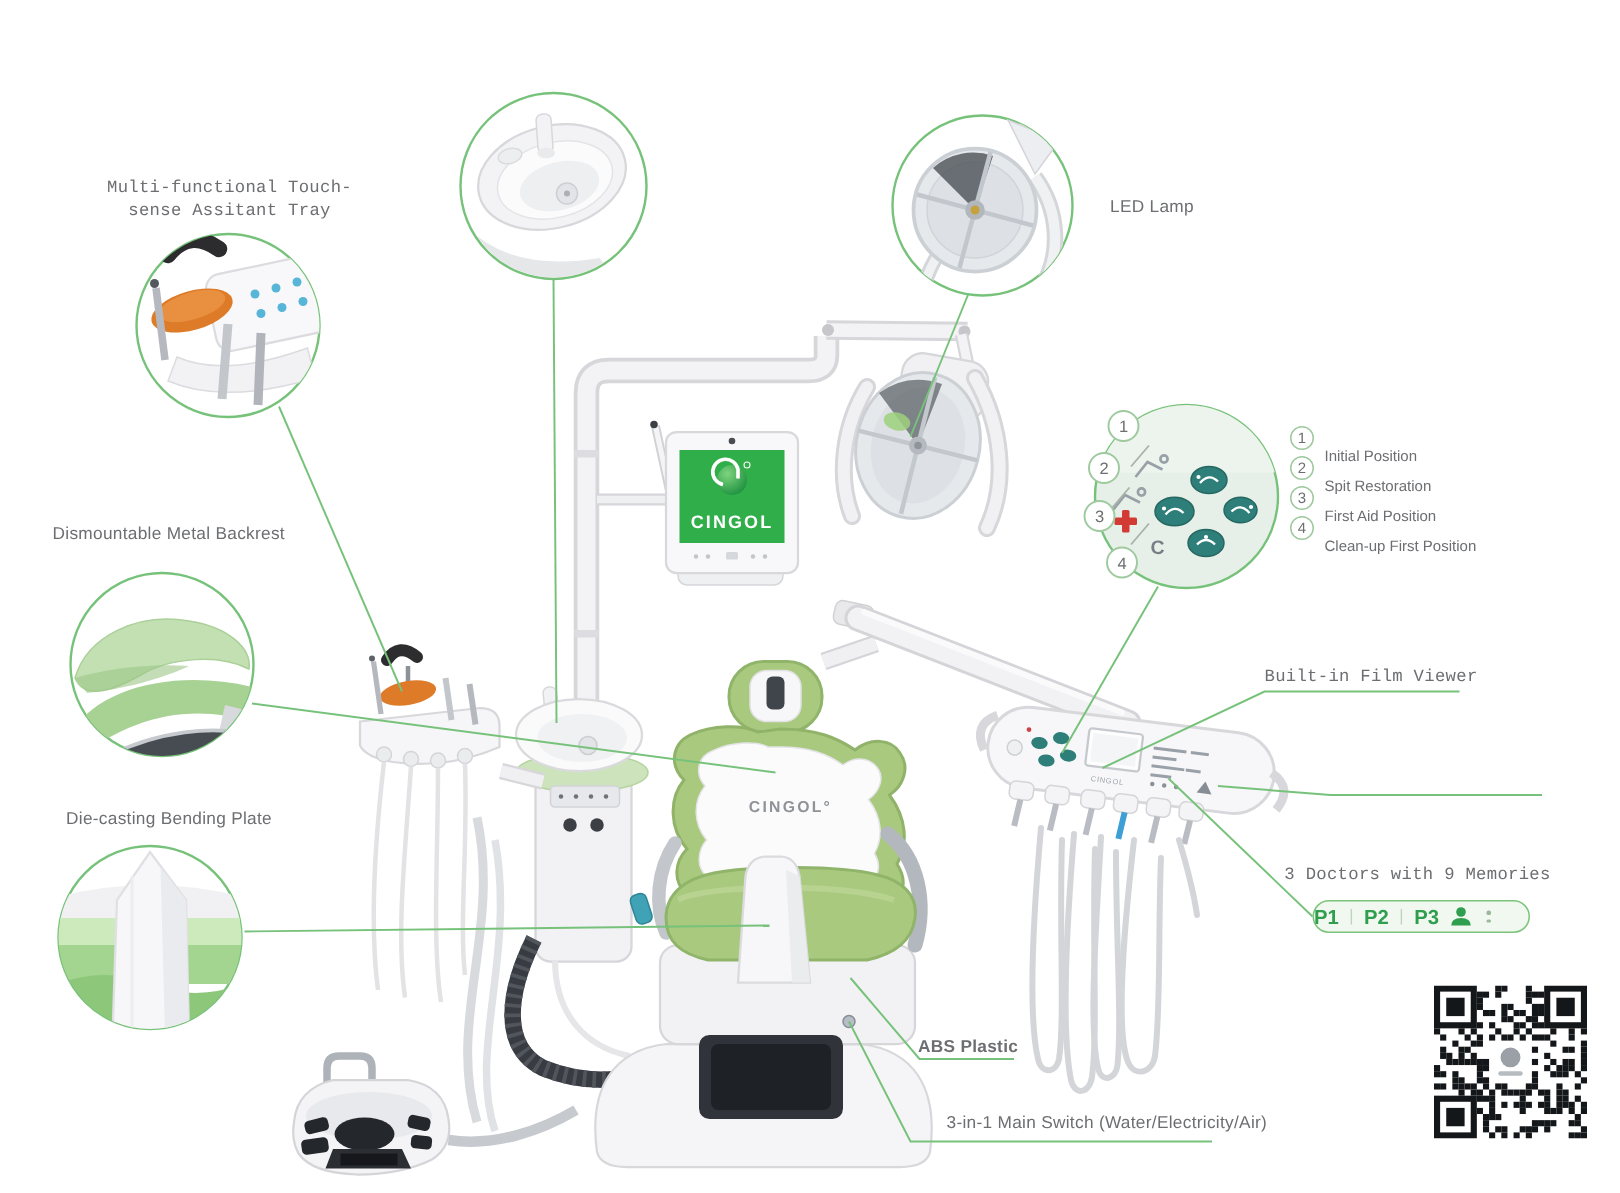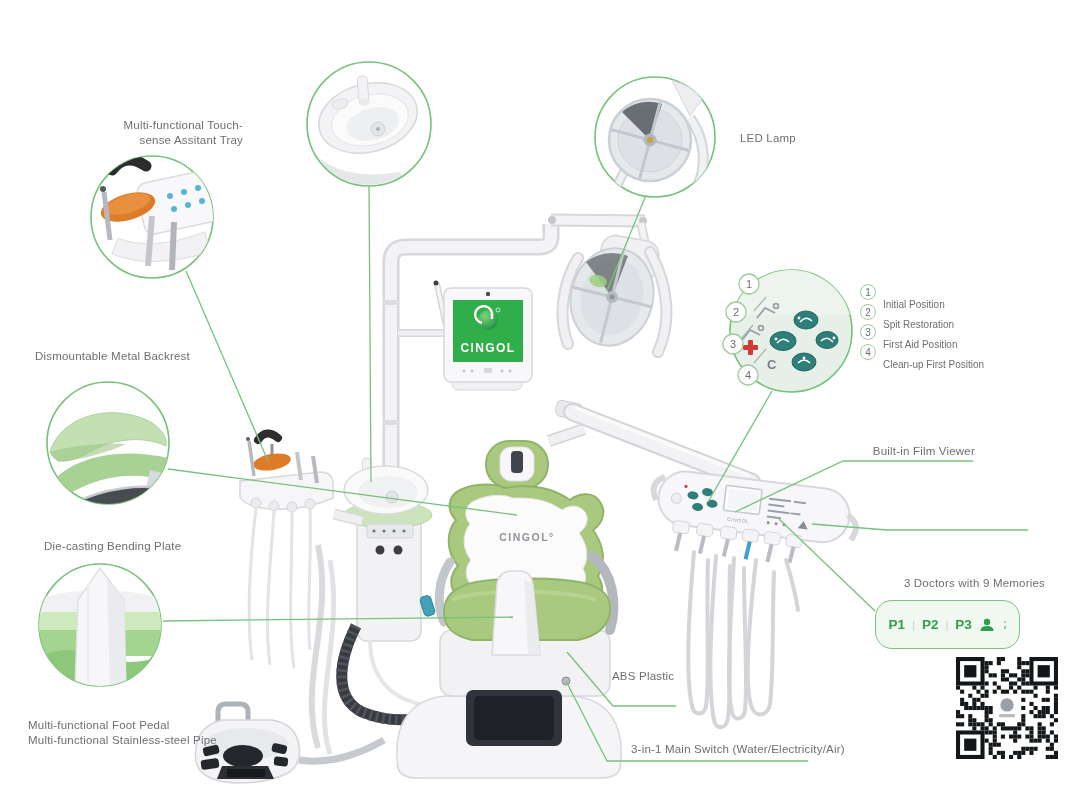--- a/index.html
+++ b/index.html
@@ -1,27 +1,27 @@
 <!DOCTYPE html>
 <html><head>
 <meta charset="utf-8">
 <style>
   html,body{margin:0;padding:0;background:#fff;}
   #stage{position:relative;width:1080px;height:795px;background:#fff;overflow:hidden;
          font-family:"Liberation Sans",sans-serif;color:#6d6e71;}
   #scene{position:absolute;left:0;top:0;}
   .lbl{position:absolute;font-size:11.5px;line-height:15px;color:#6d6e71;letter-spacing:.2px;white-space:nowrap;}
-  .lbl.center{text-align:right;}
+  .lbl.center{text-align:center;font-family:Liberation Mono, monospace;}
   .legend{position:absolute;left:860px;top:285px;display:flex;flex-direction:column;gap:6px;}
   .legend-row{display:flex;align-items:center;gap:7px;height:14px;}
   .legend-num{width:14px;height:14px;border:1px solid #9fc99f;border-radius:50%;display:flex;
               align-items:center;justify-content:center;font-size:10px;color:#6d6e71;flex:0 0 auto;}
   .legend-label{font-size:10px;color:#6d6e71;white-space:nowrap;margin-top:24px;}
-  .pill{position:absolute;left:875px;top:600px;width:145px;height:49px;border:1.5px solid #7cc47c;
-        border-radius:17px;background:#f1f8ef;display:flex;align-items:center;justify-content:center;
+  .pill{position:absolute;left:875px;top:600px;width:145px;height:22px;border:1.5px solid #7cc47c;
+        border-radius:17px;background:#f1f8ef;display:flex;align-items:center;
         gap:7px;box-sizing:border-box;}
   .pill .p{font-size:13.5px;font-weight:bold;color:#2f9e4f;}
   .pill .sep{color:#bdd4bd;font-size:11px;}
   .pill .dots{display:flex;flex-direction:column;gap:3px;margin-left:2px;}
   .pill .dots i{width:2.5px;height:2.5px;border-radius:50%;background:#9ab89a;display:block;}
   #qr{position:absolute;left:956px;top:657px;}
 </style>
 </head>
 <body>
 
@@ -419,27 +419,23 @@
   </g>
 </svg>
 
 <div class="lbl center" style="left:63px;top:118px;width:180px;">
   <div>Multi-functional Touch-</div>
       <div>sense Assitant Tray</div>
 </div>
 <div class="lbl" style="left:740px;top:131px;">LED Lamp</div>
 <div class="lbl" style="left:35px;top:349px;">Dismountable Metal Backrest</div>
 <div class="lbl" style="left:44px;top:539px;">Die-casting Bending Plate</div>
-<div class="lbl" style="left:28px;top:718px;">
-  <div>Multi-functional Foot Pedal</div>
-      <div>Multi-functional Stainless-steel Pipe</div>
-</div>
 <div class="lbl center" style="left:843px;top:444px;width:132px;">Built-in Film Viewer</div>
 <div class="lbl center" style="left:845px;top:576px;width:200px;">3 Doctors with 9 Memories</div>
-<div class="lbl" style="left:612px;top:669px;">ABS Plastic</div>
+<div class="lbl" style="left:612px;top:691px;font-weight:bold;">ABS Plastic</div>
 <div class="lbl" style="left:631px;top:742px;">3-in-1 Main Switch (Water/Electricity/Air)</div>
 
 <div class="legend">
   <div class="legend-row">
     <span class="legend-num">1</span>
     <span class="legend-label">Initial Position</span>
   </div>
   <div class="legend-row">
     <span class="legend-num">2</span>
     <span class="legend-label">Spit Restoration</span>

